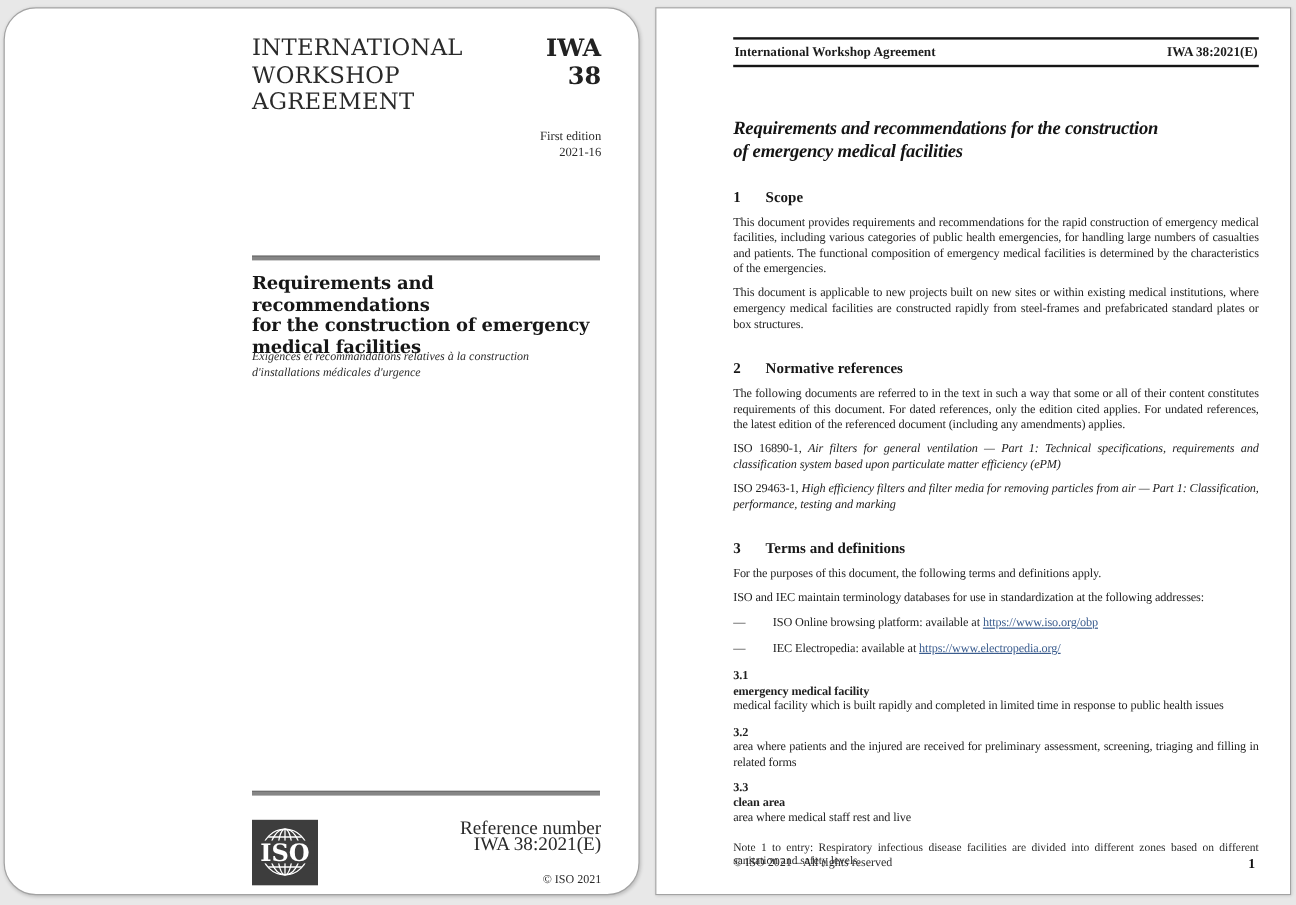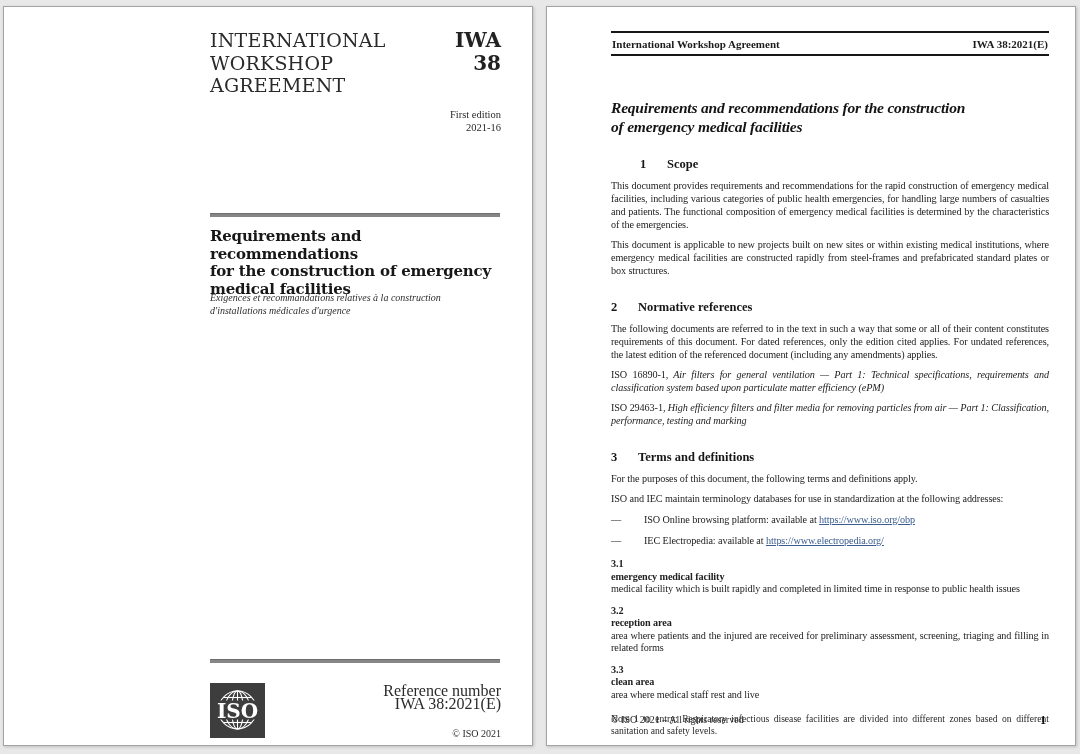--- a/index.html
+++ b/index.html
@@ -8,21 +8,21 @@
     background:#e8e8e8;
     font-family:"Liberation Serif", serif;
     color:#1f1f1f;
     -webkit-font-smoothing:antialiased;
   }
   .page {
     position:absolute; top:6px; height:740px; background:#ffffff;
     border:1px solid #a3a3a3; box-sizing:border-box;
     box-shadow:1px 1px 3px rgba(0,0,0,.18);
   }
-  #cover-page { left:3px;  width:530px; }
+  #cover-page { left:3px;  width:530px;border-radius:27px; }
   #content-page { left:546px; width:530px; }
 
   
   .cover-org {
     position:absolute; left:206px; top:22px;
     font-family:"DejaVu Serif", serif;
     font-size:19px; line-height:22.5px; white-space:pre-line;
     color:#2a2a2a; letter-spacing:.2px;
   }
   .cover-badge {
@@ -139,21 +139,21 @@
     <div class="hrule"></div>
     <div class="running-head">
       <span>International Workshop Agreement</span>
       <span>IWA 38:2021(E)</span>
     </div>
     <div class="hrule"></div>
 
     <div class="doc-title">Requirements and recommendations for the construction
 of emergency medical facilities</div>
 
-    <div class="sec-h" style="margin-top:21px;margin-left:29px;">
+    <div class="sec-h" style="margin-top:21px;">
       <span class="num">1</span><span>Scope</span>
     </div>
     <p class="body">This document provides requirements and recommendations for the rapid construction of emergency medical facilities, including various categories of public health emergencies, for handling large numbers of casualties and patients. The functional composition of emergency medical facilities is determined by the characteristics of the emergencies.</p>
     <p class="body">This document is applicable to new projects built on new sites or within existing medical institutions, where emergency medical facilities are constructed rapidly from steel-frames and prefabricated standard plates or box structures.</p>
 
     <div class="sec-h">
       <span class="num">2</span><span>Normative references</span>
     </div>
     <p class="body">The following documents are referred to in the text in such a way that some or all of their content constitutes requirements of this document. For dated references, only the edition cited applies. For undated references, the latest edition of the referenced document (including any amendments) applies.</p>
     <p class="body biblio">
@@ -176,21 +176,20 @@
       <span class="dash">—</span><span>IEC Electropedia: available at </span><a class="link">https://www.electropedia.org/</a>
     </div>
 
     <div class="term" style="margin-top:11px;">
       <span class="tnum">3.1</span>
       <span class="tname">emergency medical facility</span>
       <span class="tdef">medical facility which is built rapidly and completed in limited time in response to public health issues</span>
     </div>
     <div class="term">
       <span class="tnum">3.2</span>
-      <span class="tname">reception area</span>
       <span class="tdef">area where patients and the injured are received for preliminary assessment, screening, triaging and filling in related forms</span>
     </div>
     <div class="term">
       <span class="tnum">3.3</span>
       <span class="tname">clean area</span>
       <span class="tdef">area where medical staff rest and live</span>
     </div>
 
     <div class="note">Note 1 to entry: Respiratory infectious disease facilities are divided into different zones based on different sanitation and safety levels.</div>
   </div>

